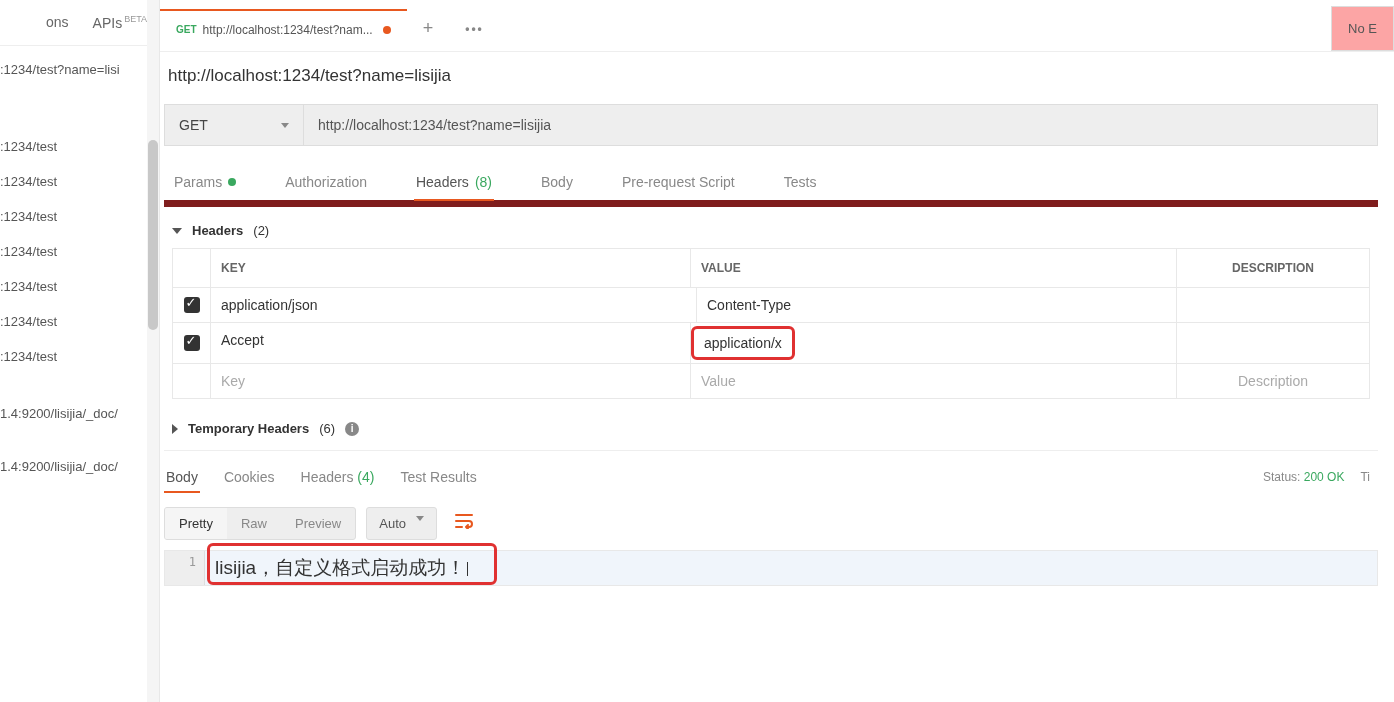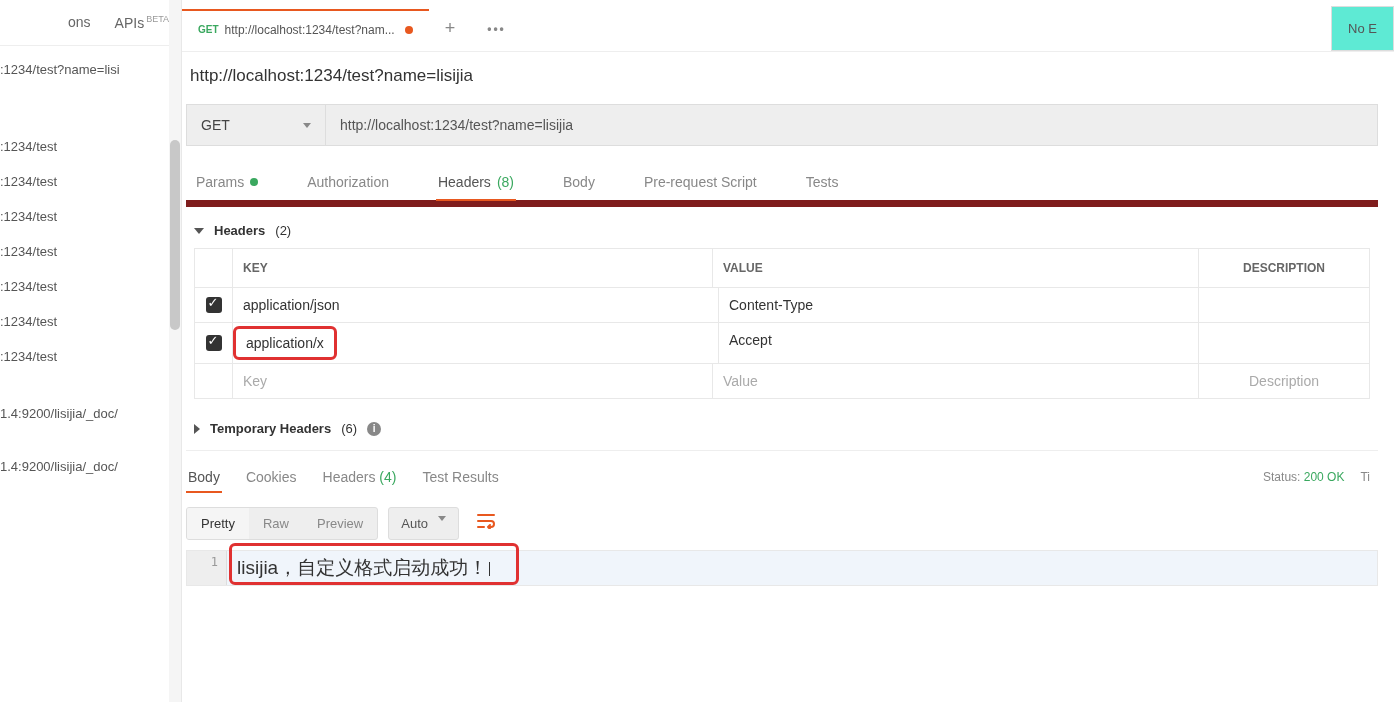--- a/index.html
+++ b/index.html
@@ -1,38 +1,38 @@
 <!DOCTYPE html>
 <html><head>
   <meta charset="utf-8">
   <style>
     * { margin: 0; padding: 0; box-sizing: border-box; font-family: -apple-system, BlinkMacSystemFont, "Segoe UI", Arial, sans-serif; }
     body { background: #fff; color: #333; font-size: 13px; height: 702px; width: 1394px; overflow: hidden; }
     .app { display: flex; height: 100%; }
     
-    .sidebar { width: 182px; background: #fff; border-right: 1px solid #e8e8e8; position: relative; }
+    .sidebar { width: 160px; background: #fff; border-right: 1px solid #e8e8e8; position: relative; }
     .sidebar-nav { display: flex; align-items: center; padding: 14px 12px 14px 0; justify-content: flex-end; gap: 24px; border-bottom: 1px solid #eee; }
     .sidebar-nav-item { color: #666; font-size: 14px; cursor: pointer; }
     .badge-beta { font-size: 9px; color: #999; vertical-align: super; margin-left: 2px; }
     .clear-all-row { padding: 12px 18px; text-align: right; color: #666; font-size: 13px; border-bottom: 1px solid #eee; }
     .history-list { padding-top: 6px; }
     .history-item { padding: 10px 0 10px 0; color: #555; font-size: 13px; white-space: nowrap; overflow: hidden; cursor: pointer; }
     .scrollbar-track { position: absolute; right: 0; top: 0; bottom: 0; width: 12px; background: #f5f5f5; }
     .scrollbar-thumb { position: absolute; right: 1px; top: 140px; width: 10px; height: 190px; background: #c8c8c8; border-radius: 5px; }
 
     .main { flex: 1; background: #fff; display: flex; flex-direction: column; overflow: hidden; margin-top: 6px; }
     
     .tab-bar { display: flex; align-items: center; border-bottom: 1px solid #eee; background: #fff; }
     .tab { display: flex; align-items: center; padding: 12px 16px; border-top: 2px solid #e8581f; background: #fff; font-size: 12px; gap: 6px; position: relative; }
     .tab-method { color: #3aa85f; font-weight: bold; font-size: 10px; }
     .tab-title { color: #555; }
     .tab-dirty { width: 8px; height: 8px; background: #e8581f; border-radius: 50%; margin-left: 4px; }
     .tab-add, .tab-more { padding: 0 16px; color: #888; font-size: 18px; cursor: pointer; }
     .tab-more { letter-spacing: 2px; font-weight: bold; font-size: 12px; }
-    .right-badge { margin-left: auto; padding: 14px 16px; border: 1px solid #ddd; color: #555; font-size: 13px; background: #5eead4; margin-right: 0; }
+    .right-badge { margin-left: auto; padding: 14px 16px; border: 1px solid #ddd; color: #555; font-size: 13px; background: #fca5a5; margin-right: 0; }
 
     .content { padding: 14px 16px 0 0; flex: 1; overflow: hidden; display: flex; flex-direction: column; }
     .req-title { font-size: 17px; color: #333; padding: 0 0 18px 0; margin-left: 4px; }
     
     .url-row { display: flex; gap: 0; margin-bottom: 18px; }
     .method-select { width: 140px; height: 42px; background: #eee; border: 1px solid #ddd; display: flex; align-items: center; padding: 0 14px; justify-content: space-between; color: #444; font-size: 14px; cursor: pointer; }
     .caret-down { border-top: 5px solid #888; border-left: 4px solid transparent; border-right: 4px solid transparent; width: 0; height: 0; }
     .url-input { flex: 1; height: 42px; background: #eee; border: 1px solid #ddd; border-left: none; padding: 0 14px; color: #555; font-size: 14px; display: flex; align-items: center; }
 
     .req-tabs { display: flex; gap: 45px; border-bottom: 7px solid #7f1d1d; padding: 0 8px; }
@@ -171,22 +171,22 @@
                 <span class="checkbox"></span>
               </div>
             <div class="ht-cell value">application/json</div>
             <div class="ht-cell key">Content-Type</div>
             <div class="ht-cell desc"></div>
           </div>
           <div class="ht-row">
             <div class="ht-cell flag">
                 <span class="checkbox"></span>
               </div>
+            <div class="ht-cell key">Accept</div>
             <div class="ht-cell value"><span class="highlight-box">application/x</span></div>
-            <div class="ht-cell key">Accept</div>
             <div class="ht-cell desc"></div>
           </div>
           <div class="ht-row placeholder">
             <div class="ht-cell flag"></div>
             <div class="ht-cell key">Key</div>
             <div class="ht-cell value">Value</div>
             <div class="ht-cell desc">Description</div>
           </div>
         </div>
       </div>

